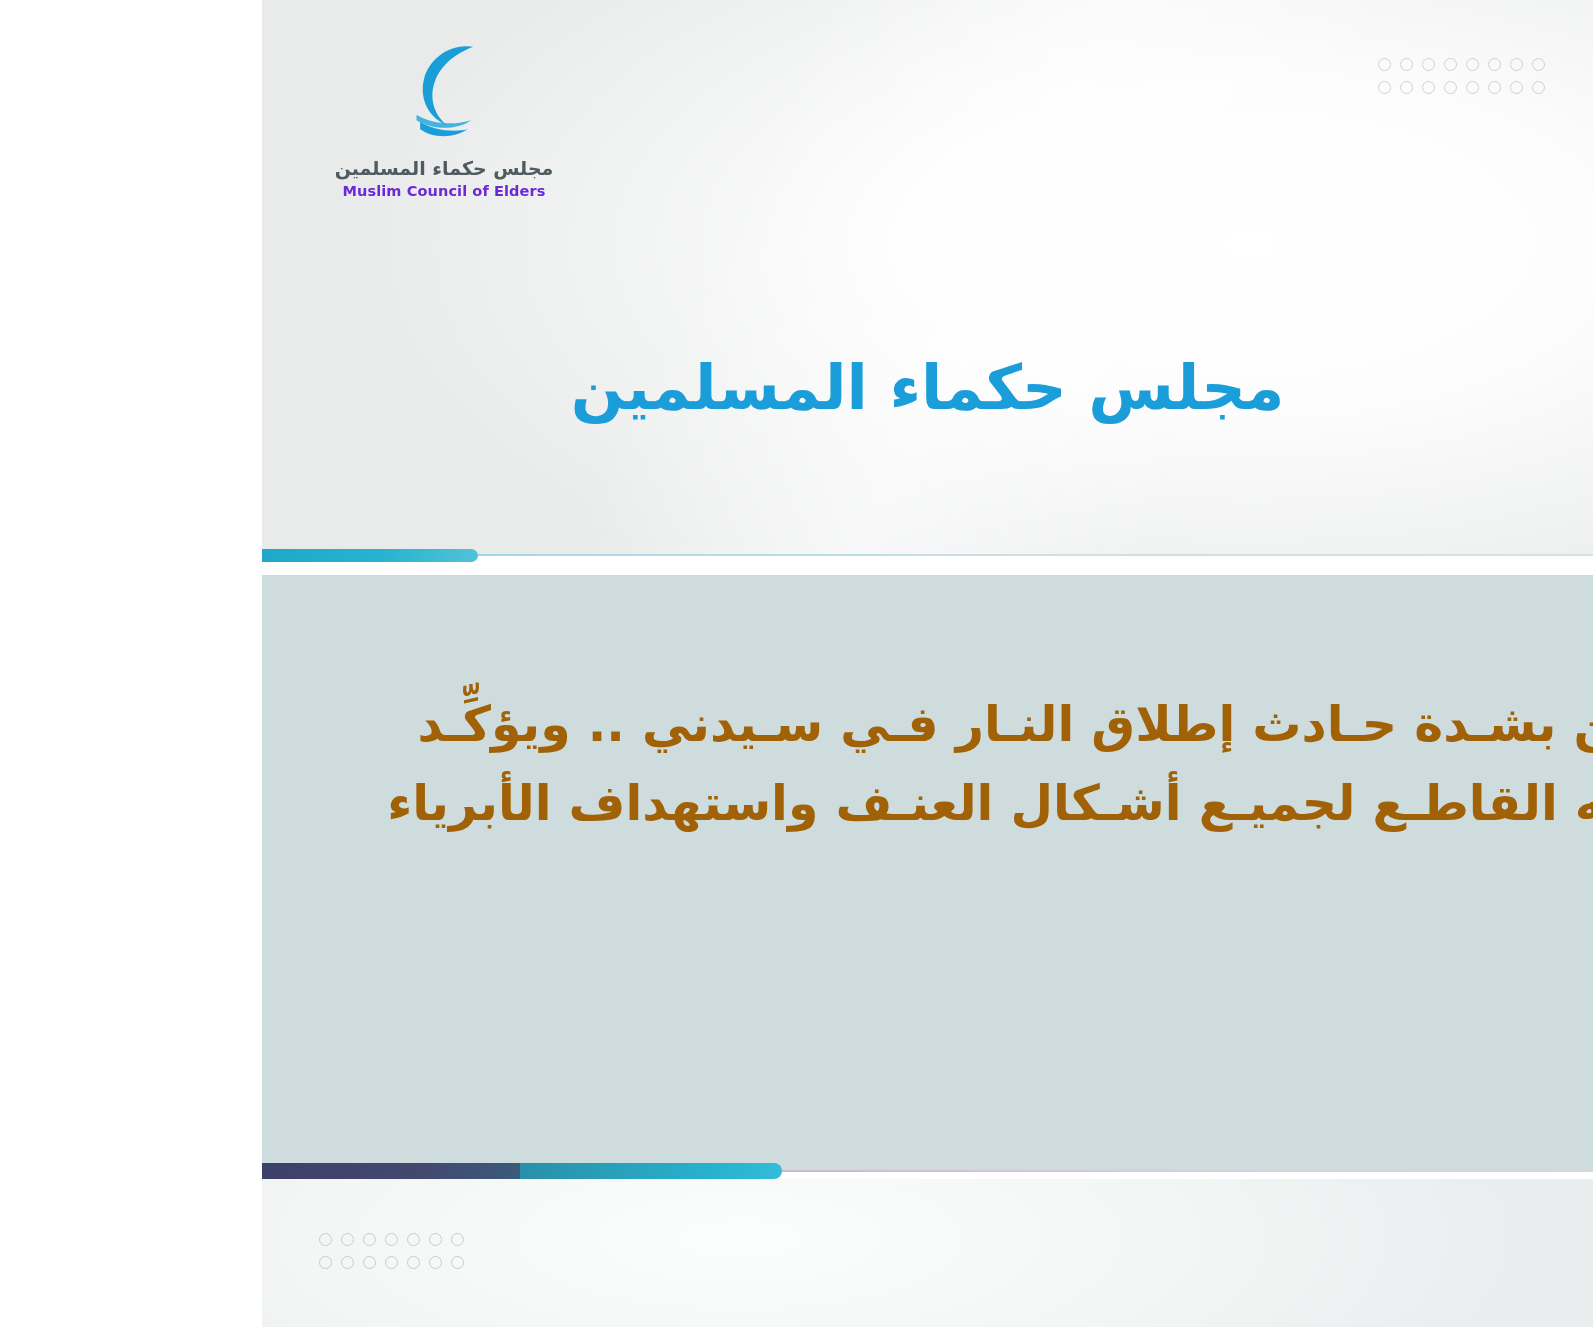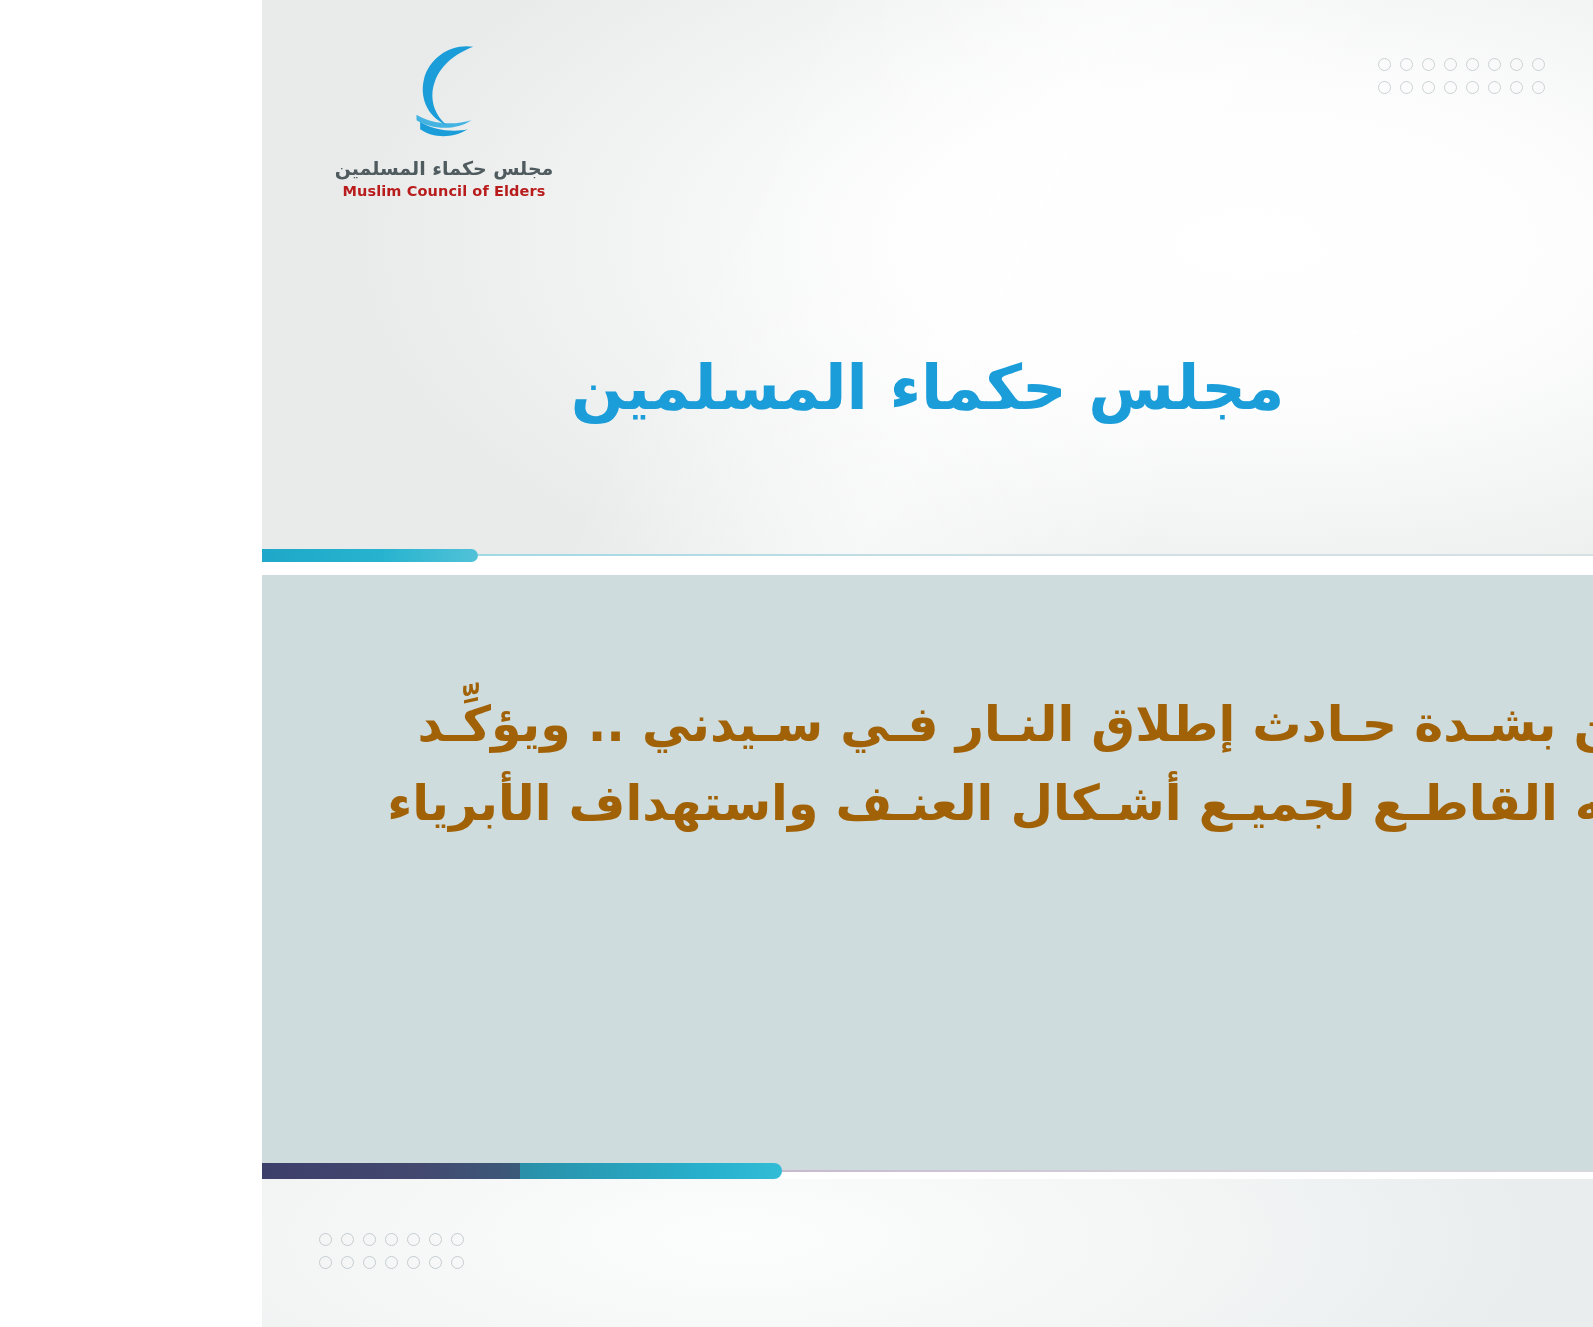--- a/index.html
+++ b/index.html
@@ -62,21 +62,21 @@
   .logo-ar {
     font-size: 19px;
     color: #4f5b5f;
     letter-spacing: 0px;
     direction: rtl;
     font-weight: 600;
     line-height: 1.1;
   }
   .logo-en {
     font-size: 14.5px;
-    color: #b91c1c;
+    color: #6d28d9;
     font-weight: 700;
     margin-top: 4px;
     letter-spacing: 0.1px;
   }
 
   
   .dots {
     position: absolute;
     display: grid;
     grid-template-columns: repeat(8, 22px);

